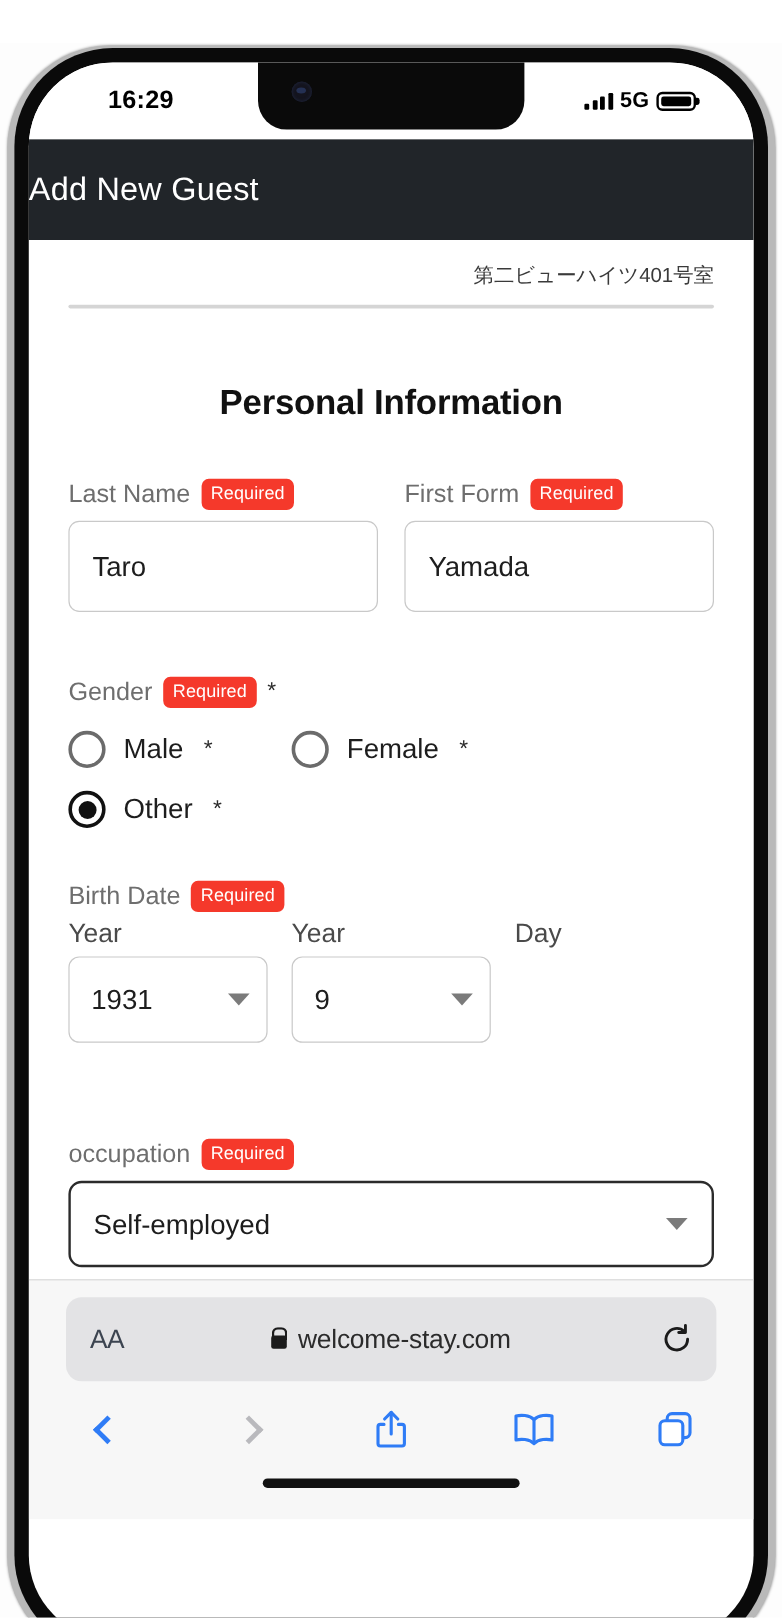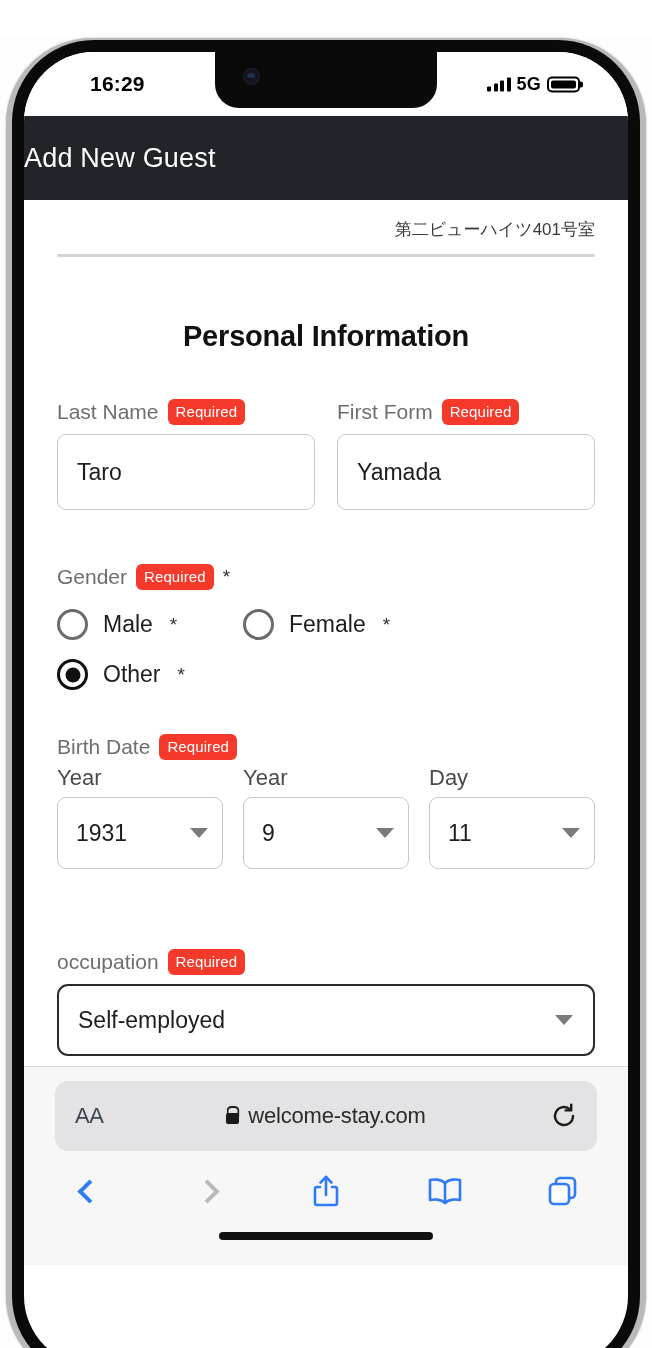--- a/index.html
+++ b/index.html
@@ -498,24 +498,20 @@
           </div>
           <div class="dob-col">
             <div class="sub-label">Year</div>
             <div class="select-box">
               <span>9</span>
               <span class="caret"></span>
             </div>
           </div>
           <div class="dob-col">
             <div class="sub-label">Day</div>
-            <div class="select-box">
-              <span>11</span>
-              <span class="caret"></span>
-            </div>
           </div>
         </div>
       </div>
 
       <div class="occ-block">
         <div class="field-label">
           <span>occupation</span>
           <span class="badge">Required</span>
         </div>
         <div class="select-box wide">

